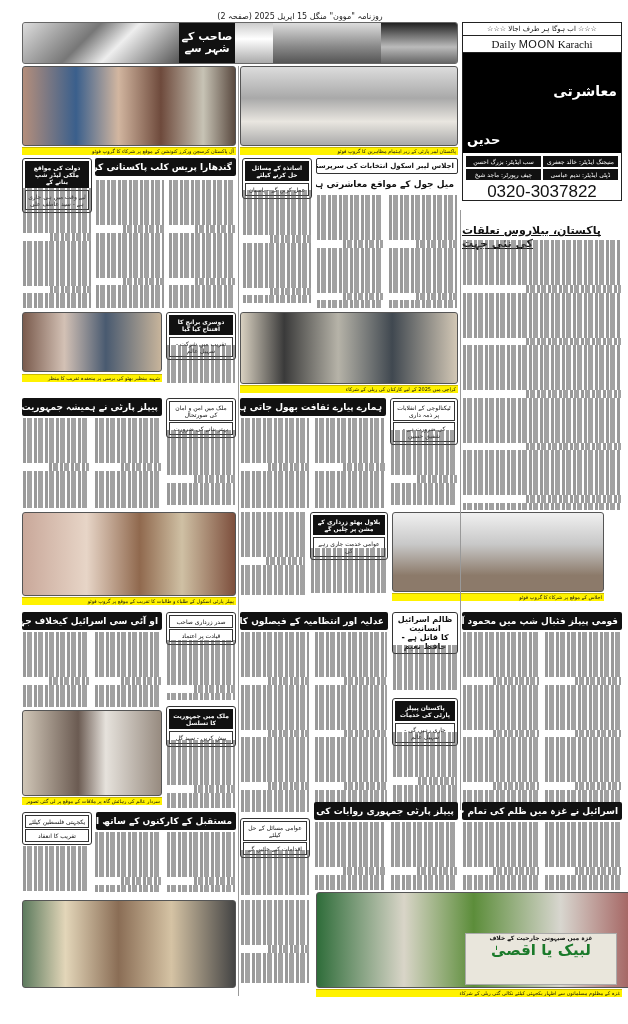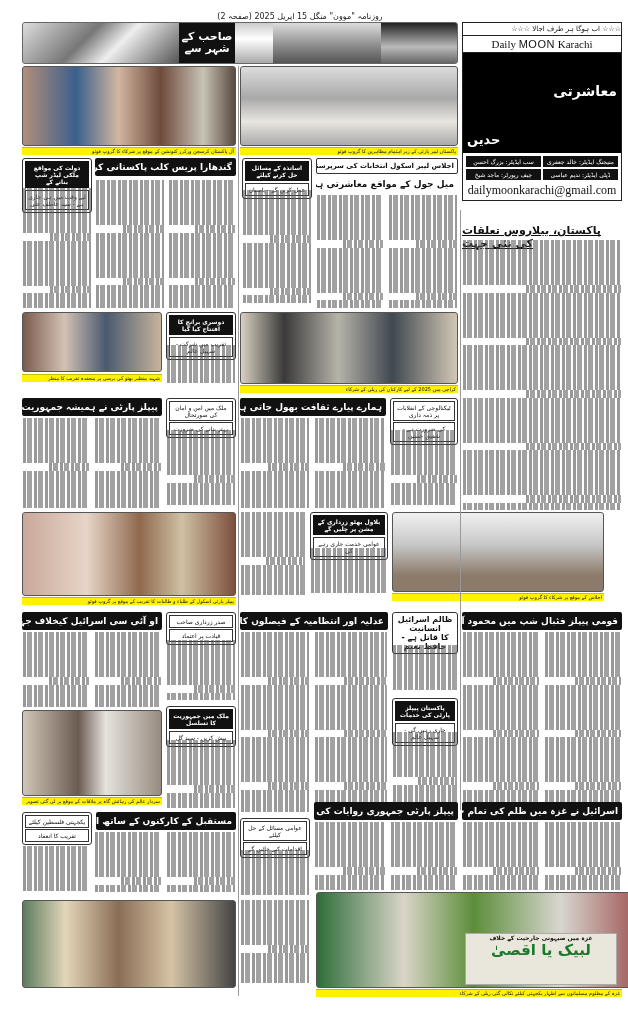--- a/index.html
+++ b/index.html
@@ -7,21 +7,21 @@
 body{position:relative;font-family:"DejaVu Sans",sans-serif;color:#111}
 .abs{position:absolute}
 .dateline{left:200px;top:12px;width:200px;text-align:center;font-size:8px;color:#222;direction:rtl}
 .banner{left:22px;top:22px;width:436px;height:42px;border:1px solid #666;border-radius:3px;overflow:hidden;display:flex;background:#999}
 .banner .b1{flex:0 0 156px;background:linear-gradient(135deg,#ddd,#777 40%,#eee 60%,#555)}
 .banner .b2{flex:0 0 56px;background:#111;color:#fff;display:flex;flex-direction:column;justify-content:center;align-items:center;font-size:11px;font-weight:bold;line-height:1.1;direction:rtl}
 .banner .b3{flex:0 0 38px;background:linear-gradient(180deg,#ccc,#fff 40%,#aaa)}
 .banner .b4{flex:1;background:linear-gradient(180deg,#ddd,#888 60%,#555)}
 .banner .b5{flex:0 0 76px;background:linear-gradient(180deg,#222,#bbb 60%,#666)}
 .masthead{left:462px;top:22px;width:160px;border:1px solid #222}
-.stars{font-size:7px;padding:2px 0;border-bottom:1px solid #222;direction:rtl}
+.stars{font-size:7px;text-align:center;padding:2px 0;border-bottom:1px solid #222;direction:rtl}
 .dmk{font-family:"Liberation Serif",serif;font-size:11px;text-align:center;padding:2px 0;border-bottom:1px solid #222}
 .dmk b{font-family:"Liberation Sans",sans-serif;font-weight:400;letter-spacing:.5px}
 .logo{background:#000;color:#fff;height:100px;position:relative;direction:rtl}
 .logo .big{position:absolute;left:30px;top:10px;font-size:52px;font-weight:bold;font-family:"DejaVu Serif",serif}
 .logo .s1{position:absolute;right:4px;top:30px;font-size:14px;font-weight:bold}
 .logo .s2{position:absolute;left:4px;bottom:6px;font-size:13px;font-weight:bold}
 .staff{display:grid;grid-template-columns:1fr 1fr;gap:2px;padding:3px;background:#fff}
 .staff div{background:#111;color:#fff;font-size:6px;padding:2px;text-align:center;direction:rtl;white-space:nowrap;overflow:hidden}
 .phone{font-family:"Liberation Sans",sans-serif;font-size:17px;text-align:center;line-height:1}
 .email{font-family:"Liberation Serif",serif;font-size:12px;text-align:center;padding-bottom:2px}
@@ -71,21 +71,21 @@
   <div class="logo">
     <span class="s1">معاشرتی</span>
     <span class="s2">حدیں</span>
   </div>
   <div class="staff">
     <div>سب ایڈیٹر: بزرگ احسن</div>
     <div>منیجنگ ایڈیٹر: خالد جعفری</div>
     <div>چیف رپورٹر: ماجد شیخ</div>
     <div>ڈپٹی ایڈیٹر: ندیم عباسی</div>
   </div>
-  <div class="email">dailymoonkarachi@gmail.com</div>
+  <div class="phone">0320-3037822</div>
 </div>
 
 <div class="abs sec-title" style="left:462px;top:224px;width:160px">پاکستان، بیلاروس تعلقات کی نئی جہت</div>
 <div class="abs txt" style="left:462px;top:240px;width:160px;height:270px" id="t-lead">
     <span></span>
     <span></span>
     <span></span>
     <span></span>
     <span></span>
     <span></span>

